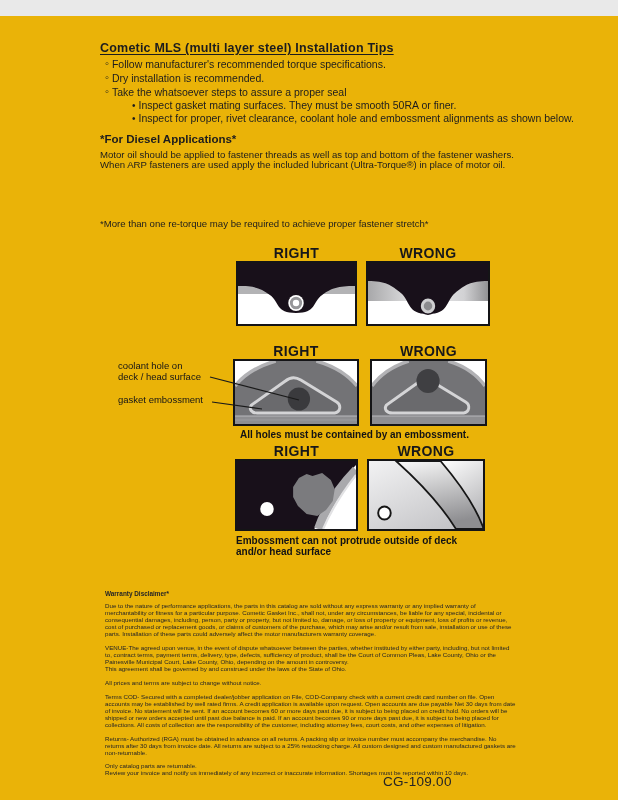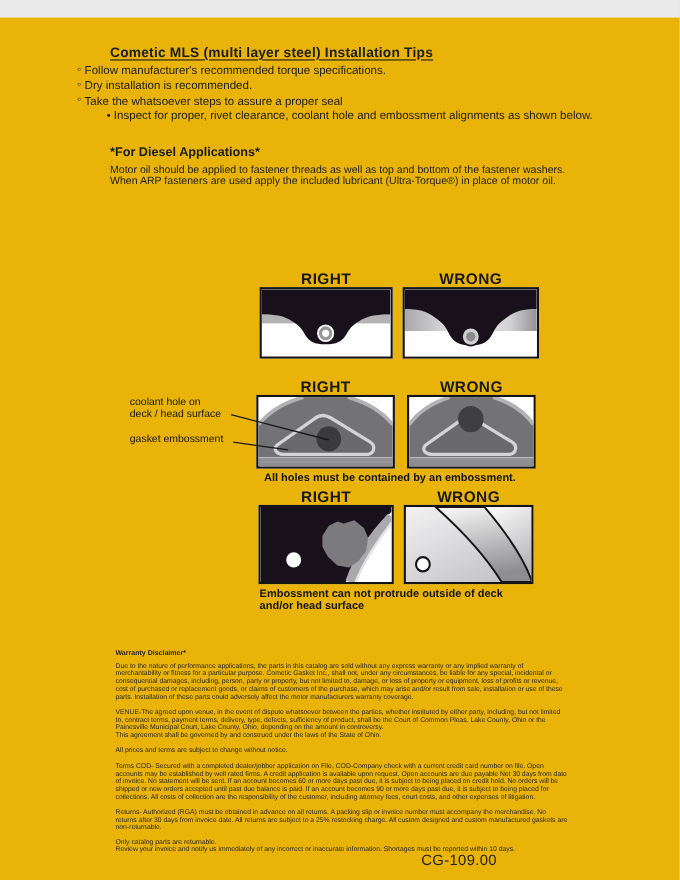--- a/index.html
+++ b/index.html
@@ -6,21 +6,21 @@
   #page{
     position:relative;width:618px;height:800px;margin:16px auto;
     background:#eab308;overflow:hidden;
     font-family:"Liberation Sans",sans-serif;color:#1c1c1e;
   }
   .abs{position:absolute;}
   .title{
     left:100px;top:25px;font-size:12.5px;font-weight:bold;
     text-decoration:underline;text-underline-offset:2px;letter-spacing:.2px;white-space:nowrap;
   }
-  .bullets{left:70px;top:42px;}
+  .bullets{left:105px;top:42px;}
   .b-line{display:flex;align-items:baseline;height:13.8px;font-size:10.5px;white-space:nowrap;}
   .b-line.main::before{content:"◦";font-size:11px;margin-right:3px;position:relative;top:-1px;}
   .b-line.sub{padding-left:27px;height:13px;}
   .b-line.sub::before{content:"•";font-size:10px;margin-right:3px;}
   .heading2{left:100px;top:117px;font-size:11.5px;font-weight:bold;white-space:nowrap;text-align:right;}
   .para{font-size:9.6px;line-height:9.9px;white-space:pre-line;width:470px;}
   .p1{left:100px;top:134px;}
   .p2{left:100px;top:163px;}
   .note{left:100px;top:203px;}
   .rw-label{font-size:14px;font-weight:bold;letter-spacing:.4px;text-align:center;color:#17171a;white-space:nowrap;}
@@ -40,26 +40,28 @@
 <body>
 
 <div id="page">
 
   <div class="abs title">Cometic MLS (multi layer steel) Installation Tips</div>
 
   <div class="abs bullets">
     <div class="b-line main">Follow manufacturer's recommended torque specifications.</div>
     <div class="b-line main">Dry installation is recommended.</div>
     <div class="b-line main">Take the whatsoever steps to assure a proper seal</div>
+    <div class="b-line sub">Inspect gasket mating surfaces.  They must be smooth 50RA or finer.</div>
     <div class="b-line sub">Inspect for proper, rivet clearance, coolant hole and embossment alignments as shown below.</div>
   </div>
 
   <div class="abs heading2">*For Diesel Applications*</div>
   <div class="abs para p1">Motor oil should be applied to fastener threads as well as top and bottom of the fastener washers.
 When ARP fasteners are used apply the included lubricant (Ultra-Torque®) in place of motor oil.</div>
+  <div class="abs para note">*More than one re-torque may be required to achieve proper fastener stretch*</div>
 
   <div class="abs rw-label" style="left:236px;top:229px;width:121px;">RIGHT</div>
   <div class="abs rw-label" style="left:366px;top:229px;width:124px;">WRONG</div>
 
   <div class="abs dbox" style="left:236px;top:245px;width:121px;height:65px;">
     <svg viewBox="0 0 121 61" preserveAspectRatio="none">
       <rect width="121" height="61" fill="#ffffff"></rect>
       <rect x="0" y="23" width="121" height="8" fill="#b3b3b5"></rect>
       <path d="M0,0 H121 V23 C103,23 97,25 87,32 C77,39 81,50 60,50 C39,50 43,39 33,32 C23,25 18,23 0,23 Z" fill="#18101a"></path>
       <circle cx="60" cy="40" r="8" fill="#ffffff"></circle>

